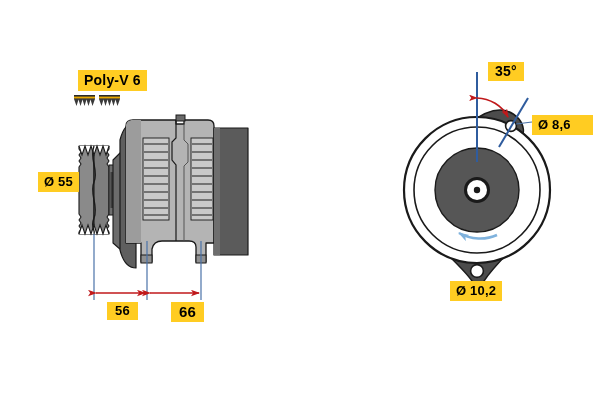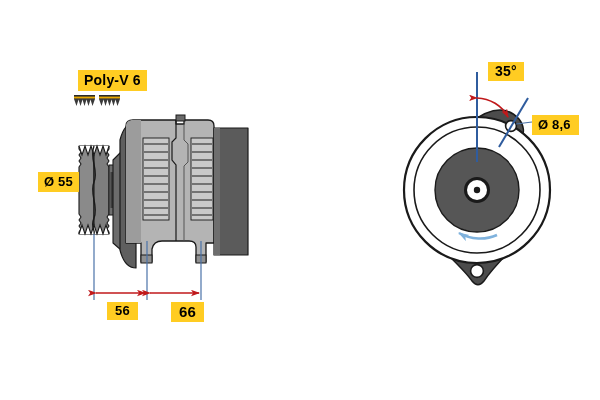--- a/index.html
+++ b/index.html
@@ -22,21 +22,21 @@
     letter-spacing:0.2px;
   }
   .chip-yellow{background:#FFCC22;}
   .chip-blue{background:#B6D7EE;}
   .c-polyv{left:78px;top:70px;padding:3px 6px 4px 6px;font-size:14px;}
   .c-bplw{left:148px;top:98px;padding:3px 6px 4px 6px;font-size:14px;}
   .c-d55{left:38px;top:172px;padding:3px 6px 4px 6px;font-size:13px;}
   .c-56{left:107px;top:302px;padding:2px 8px 3px 8px;font-size:13px;}
   .c-66{left:171px;top:302px;padding:2px 8px 3px 8px;font-size:15px;}
   .c-35{left:488px;top:62px;padding:2px 7px 3px 7px;font-size:14px;}
-  .c-d86{left:532px;top:115px;padding:3px 8px 4px 6px;font-size:13px;}
+  .c-d86{left:532px;top:115px;padding:3px 22px 4px 6px;font-size:13px;}
   .c-d102{left:450px;top:281px;padding:3px 6px 4px 6px;font-size:13px;}
 </style>
 </head>
 <body>
 
 <div id="stage">
 
   <svg width="600" height="400" viewBox="0 0 600 400">
 
     <defs>
@@ -203,14 +203,15 @@
   <div class="chip chip-yellow c-d55">Ø 55</div>
 
   <div class="chip chip-yellow c-56">56</div>
 
   <div class="chip chip-yellow c-66">66</div>
 
   <div class="chip chip-yellow c-35">35°</div>
 
   <div class="chip chip-yellow c-d86">Ø 8,6</div>
 
+  <div class="chip chip-yellow c-d102">Ø 10,2</div>
 
 </div>
 
 </body></html>

